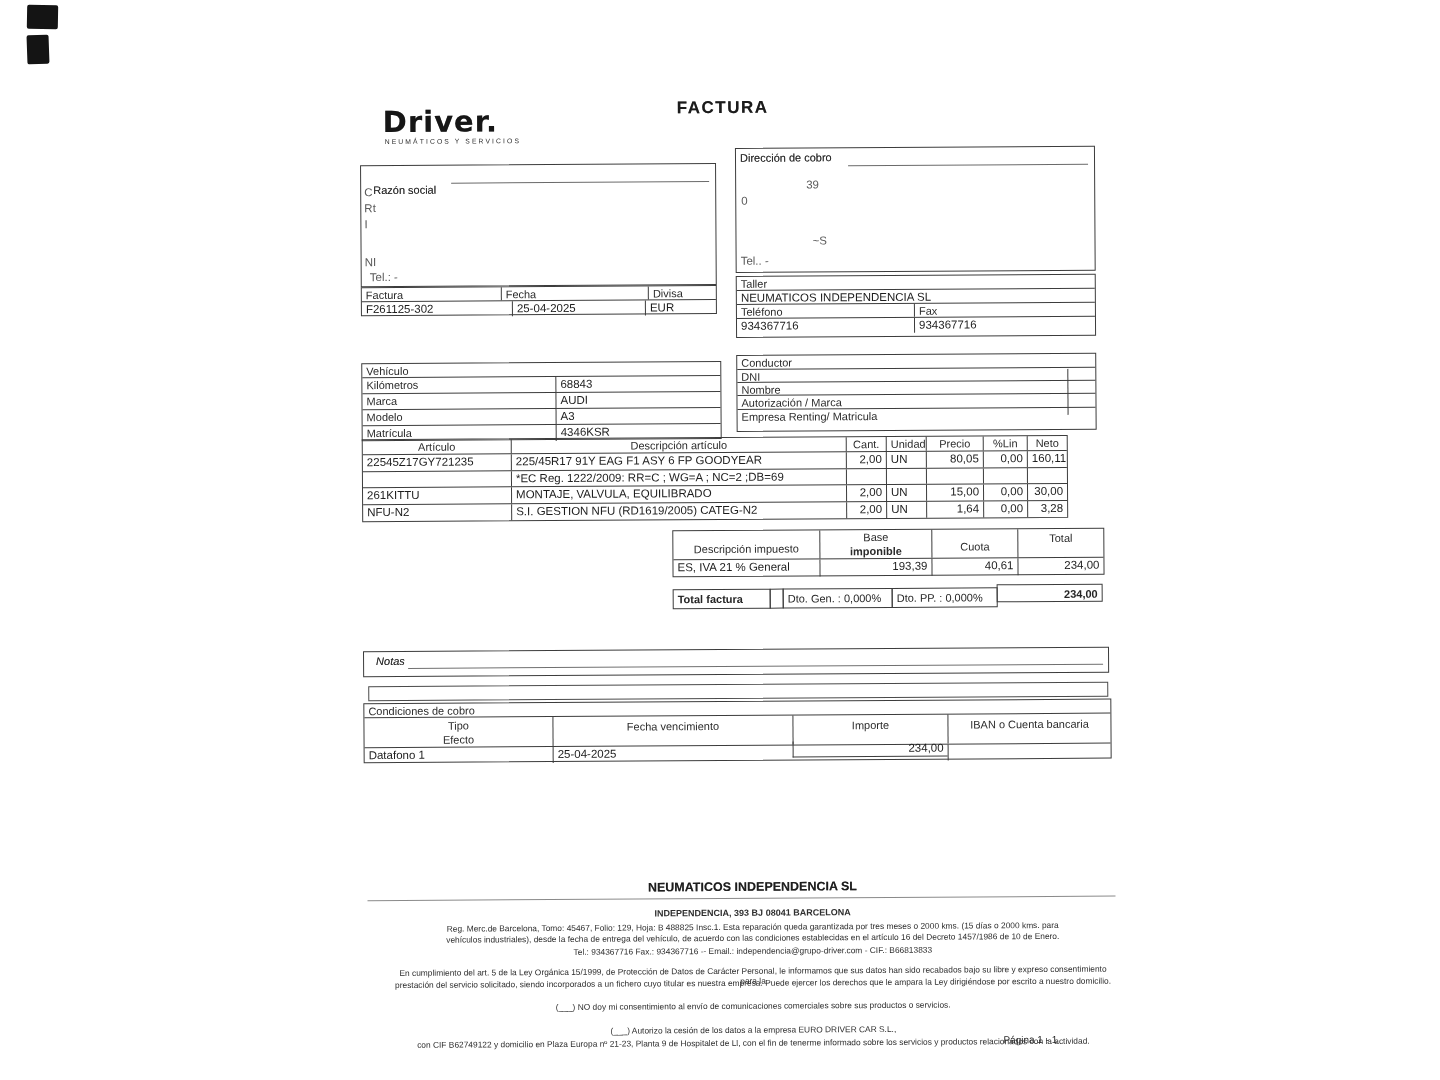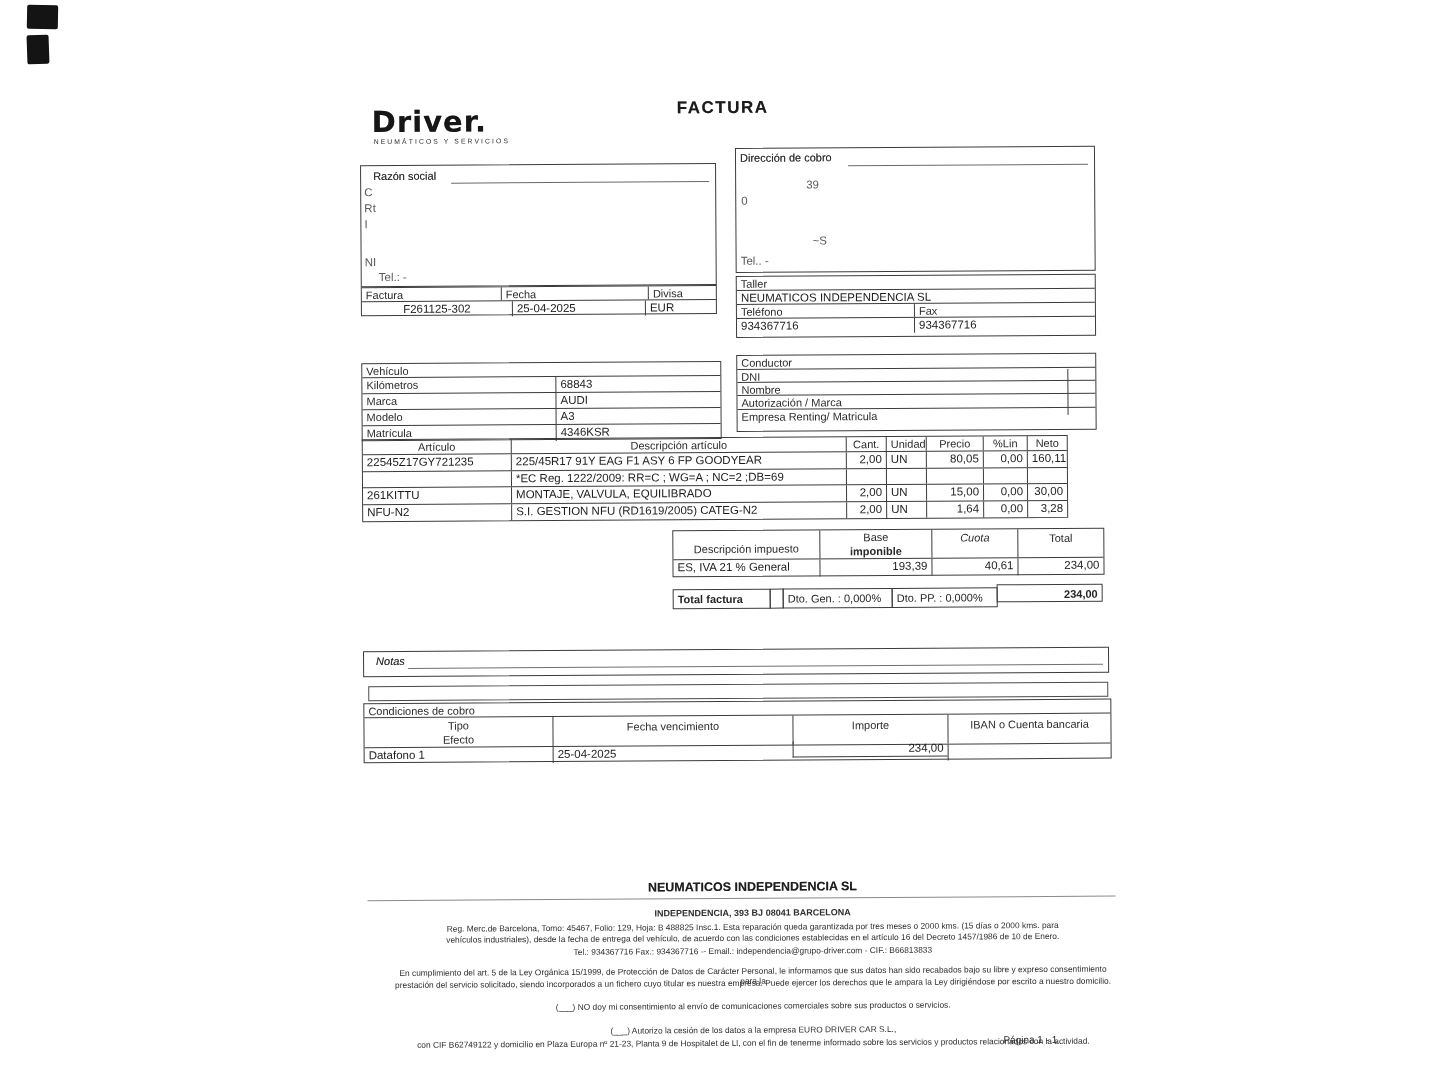--- a/index.html
+++ b/index.html
@@ -39,52 +39,52 @@
 
 <div class="canvas">
 
   <div class="mark" style="left:27px;top:5px;width:31px;height:24px;transform:rotate(1deg);"></div>
   <div class="mark" style="left:27px;top:35px;width:22px;height:29px;transform:rotate(-2deg);"></div>
 
   <div class="sheet">
 
     <div class="abs title scan" style="left:600px;top:98px;width:250px;text-align:center;">FACTURA</div>
 
-    <div class="abs" style="left:374px;top:106px;width:140px;">
+    <div class="abs" style="left:385px;top:106px;width:140px;">
       <div class="logo-name scan">Driver.</div>
       <div class="logo-tag">NEUMÁTICOS Y SERVICIOS</div>
     </div>
 
     <div class="box" style="left:362px;top:163px;width:356px;height:122px;">
-      <span class="abs lbl scan" style="left:4px;top:4px;padding-left:8px;">Razón social</span>
+      <span class="abs lbl scan" style="left:4px;top:18px;padding-left:8px;">Razón social</span>
       <span class="hr" style="left:90px;top:17px;width:258px;border-top-color:#6a6a6a;"></span>
       <span class="abs val faded" style="left:3px;top:20px;">C</span>
       <span class="abs val faded" style="left:3px;top:36px;">Rt</span>
       <span class="abs val faded" style="left:3px;top:52px;">I</span>
       <span class="abs val faded" style="left:3px;top:90px;">NI</span>
-      <span class="abs val faded" style="left:17px;top:105px;">Tel.: -</span>
+      <span class="abs val faded" style="left:8px;top:105px;">Tel.: -</span>
     </div>
 
     <div class="box" style="left:737px;top:148px;width:360px;height:125px;">
       <span class="abs lbl scan" style="left:4px;top:3px;">Dirección de cobro</span>
       <span class="hr" style="left:112px;top:17px;width:240px;border-top-color:#6a6a6a;"></span>
       <span class="abs val faded" style="left:70px;top:30px;">39</span>
       <span class="abs val faded" style="left:5px;top:46px;">0</span>
       <span class="abs val faded" style="left:76px;top:86px;">~S</span>
       <span class="abs val faded" style="left:4px;top:106px;">Tel.. -</span>
     </div>
 
     <div class="box" style="left:362px;top:285px;width:356px;height:29px;">
       <div class="flexrow" style="height:13px;">
         <div class="cell lbl" style="width:150px;">Factura</div>
         <div class="cell lbl bl" style="width:133px;">Fecha</div>
         <div class="cell lbl bl" style="width:73px;margin-left:24px;">Divisa</div>
       </div>
       <div class="flexrow bt" style="height:15px;">
-        <div class="cell val" style="width:150px;text-align:center;">F261125-302</div>
+        <div class="cell val" style="width:150px;">F261125-302</div>
         <div class="cell val bl" style="width:133px;">25-04-2025</div>
         <div class="cell val bl" style="width:54px;">EUR</div>
       </div>
     </div>
 
     <div class="box" style="left:737px;top:276px;width:360px;height:62px;">
       <div class="cell lbl" style="height:13px;">Taller</div>
       <div class="cell val bt" style="height:14px;">NEUMATICOS INDEPENDENCIA SL</div>
       <div class="flexrow bt" style="height:13px;">
         <div class="cell lbl" style="width:178px;">Teléfono</div>
@@ -173,21 +173,21 @@
       </div>
     </div>
 
     <div class="box" style="left:672px;top:530px;width:432px;height:47px;">
       <div class="grid-tax" style="height:28px;font-size:10.5px;">
         <div class="cell lbl center" style="padding-top:12px;">Descripción impuesto</div>
         <div class="cell lbl center bl" style="white-space:normal;line-height:1.25;">
           <div>Base</div>
           <div style="font-weight:bold;">imponible</div>
         </div>
-        <div class="cell lbl center bl" style="padding-top:2px;font-style:italic;">Cuota</div>
+        <div class="cell lbl center bl" style="padding-top:11px;">Cuota</div>
         <div class="cell lbl center bl" style="padding-top:3px;">Total</div>
       </div>
       <div class="grid-tax bt" style="height:17px;font-size:11px;">
         <div class="cell val">ES, IVA 21 % General</div>
         <div class="cell val bl right">193,39</div>
         <div class="cell val bl right">40,61</div>
         <div class="cell val bl right">234,00</div>
       </div>
     </div>
 

